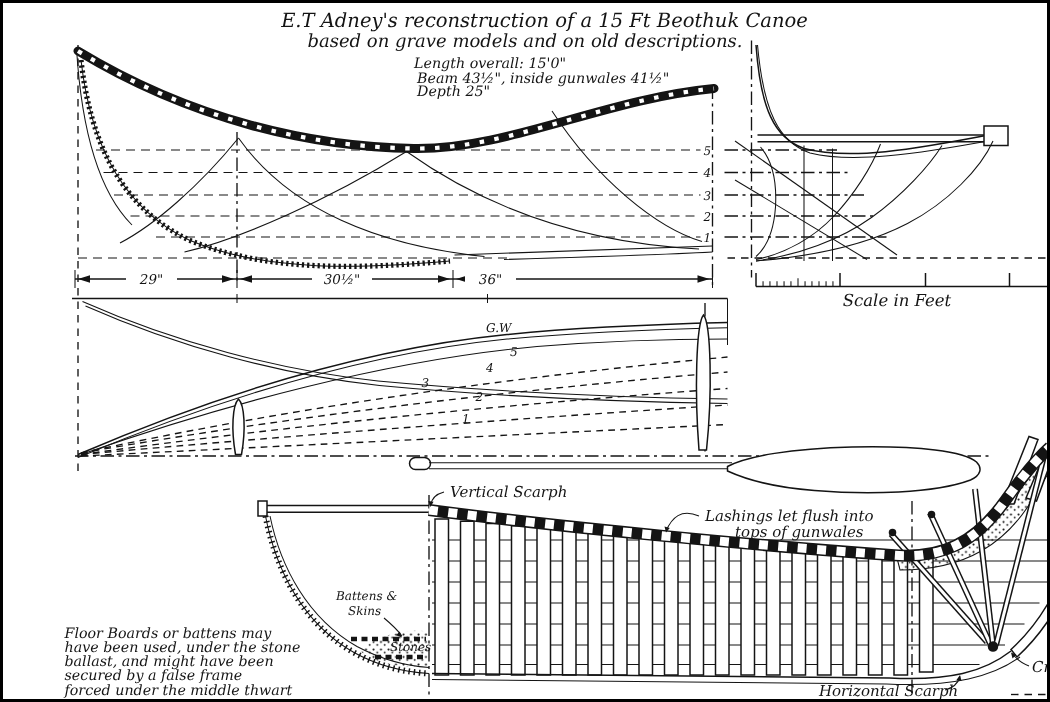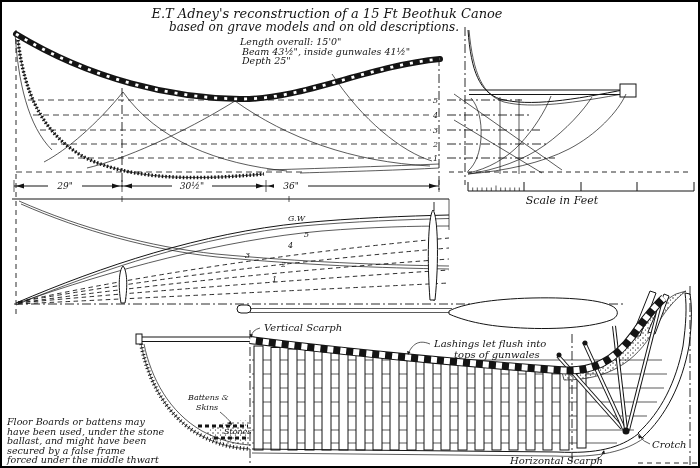--- a/index.html
+++ b/index.html
@@ -1,16 +1,16 @@
 <!DOCTYPE html>
 <html><head>
 <meta charset="utf-8">
 <style>
   html,body{margin:0;padding:0;background:#888;}
-  #stage{position:relative;width:700px;height:468px;background:#fff;border:2px solid #000;box-sizing:border-box;overflow:hidden;}
+  #stage{position:relative;width:700px;height:468px;background:#fff;border:2px solid #000;box-sizing:border-box;overflow:hidden;padding-left:36px;}
   svg{display:block;}
   text{fill:#141414;}
   .t-title{font:italic 13px "DejaVu Serif", serif;}
   .t-sub{font:italic 12px "DejaVu Serif", serif;}
   .t-spec{font:italic 9.5px "DejaVu Serif", serif;}
   .t-note{font:italic 9.5px "DejaVu Serif", serif;}
   .t-label{font:italic 10px "DejaVu Serif", serif;}
   .t-small{font:italic 8px "DejaVu Serif", serif;}
   .t-dim{font:italic 9px "DejaVu Serif", serif;}
   .t-scale{font:italic 11px "DejaVu Serif", serif;}

